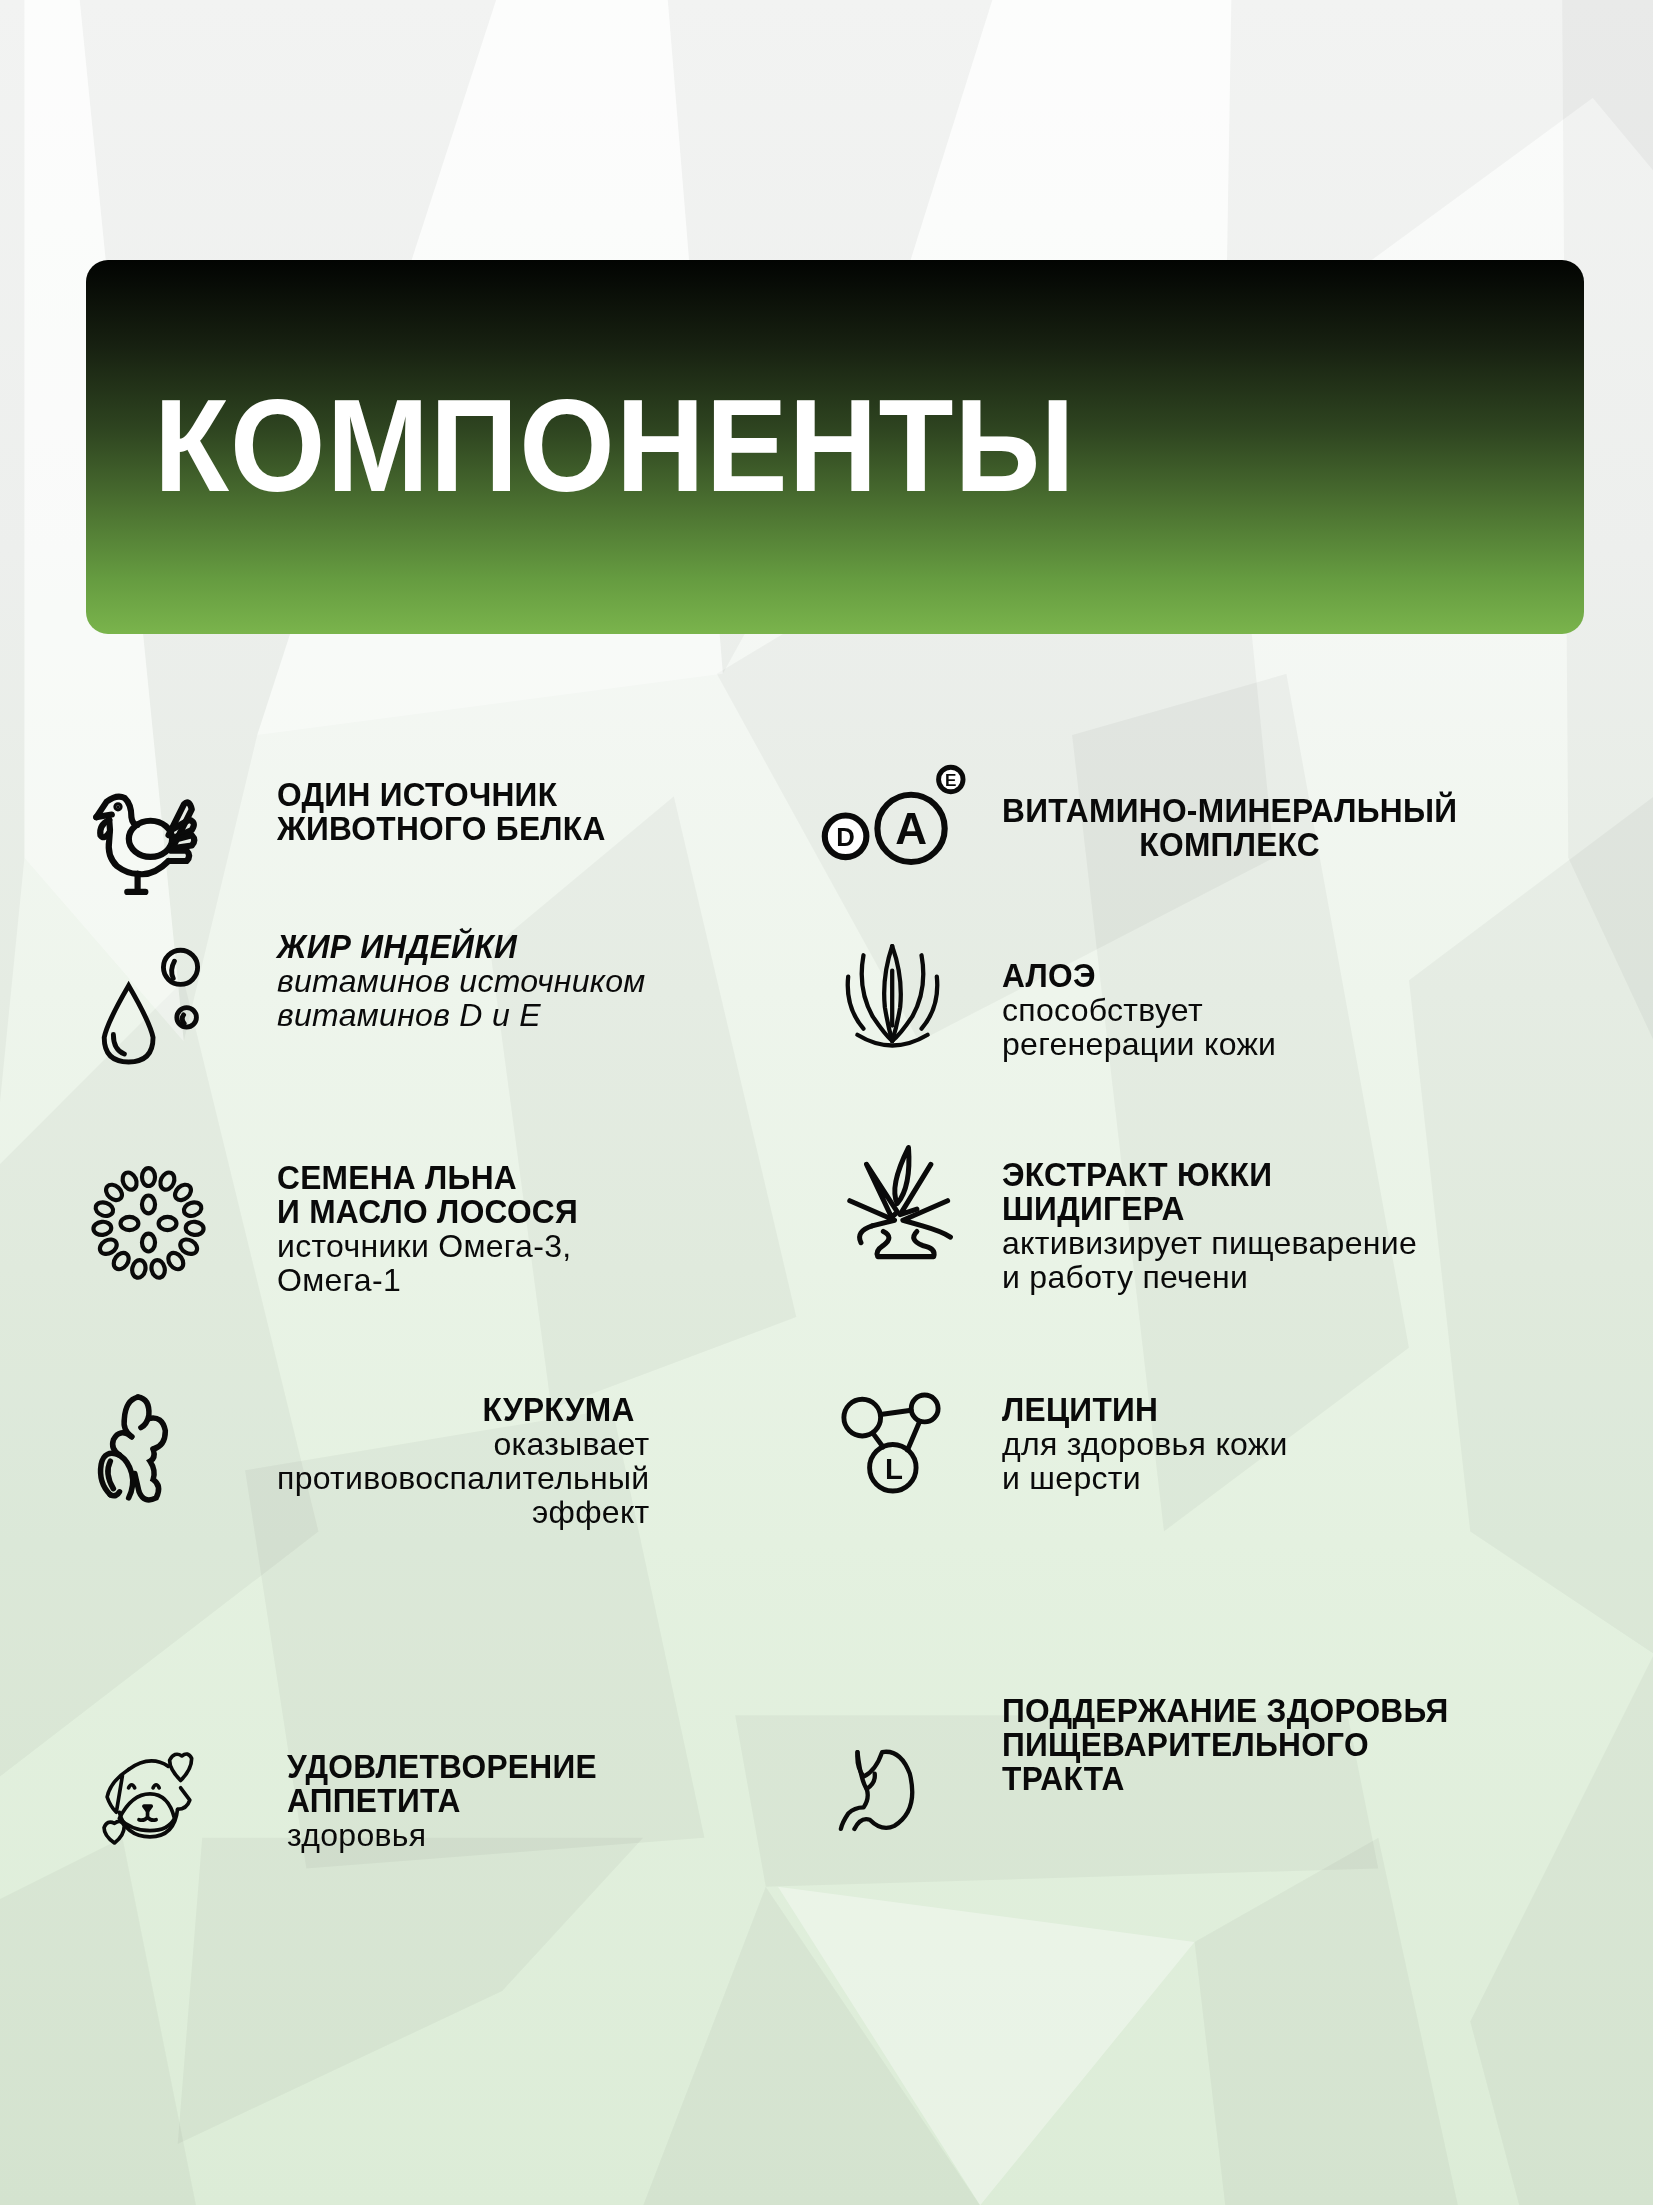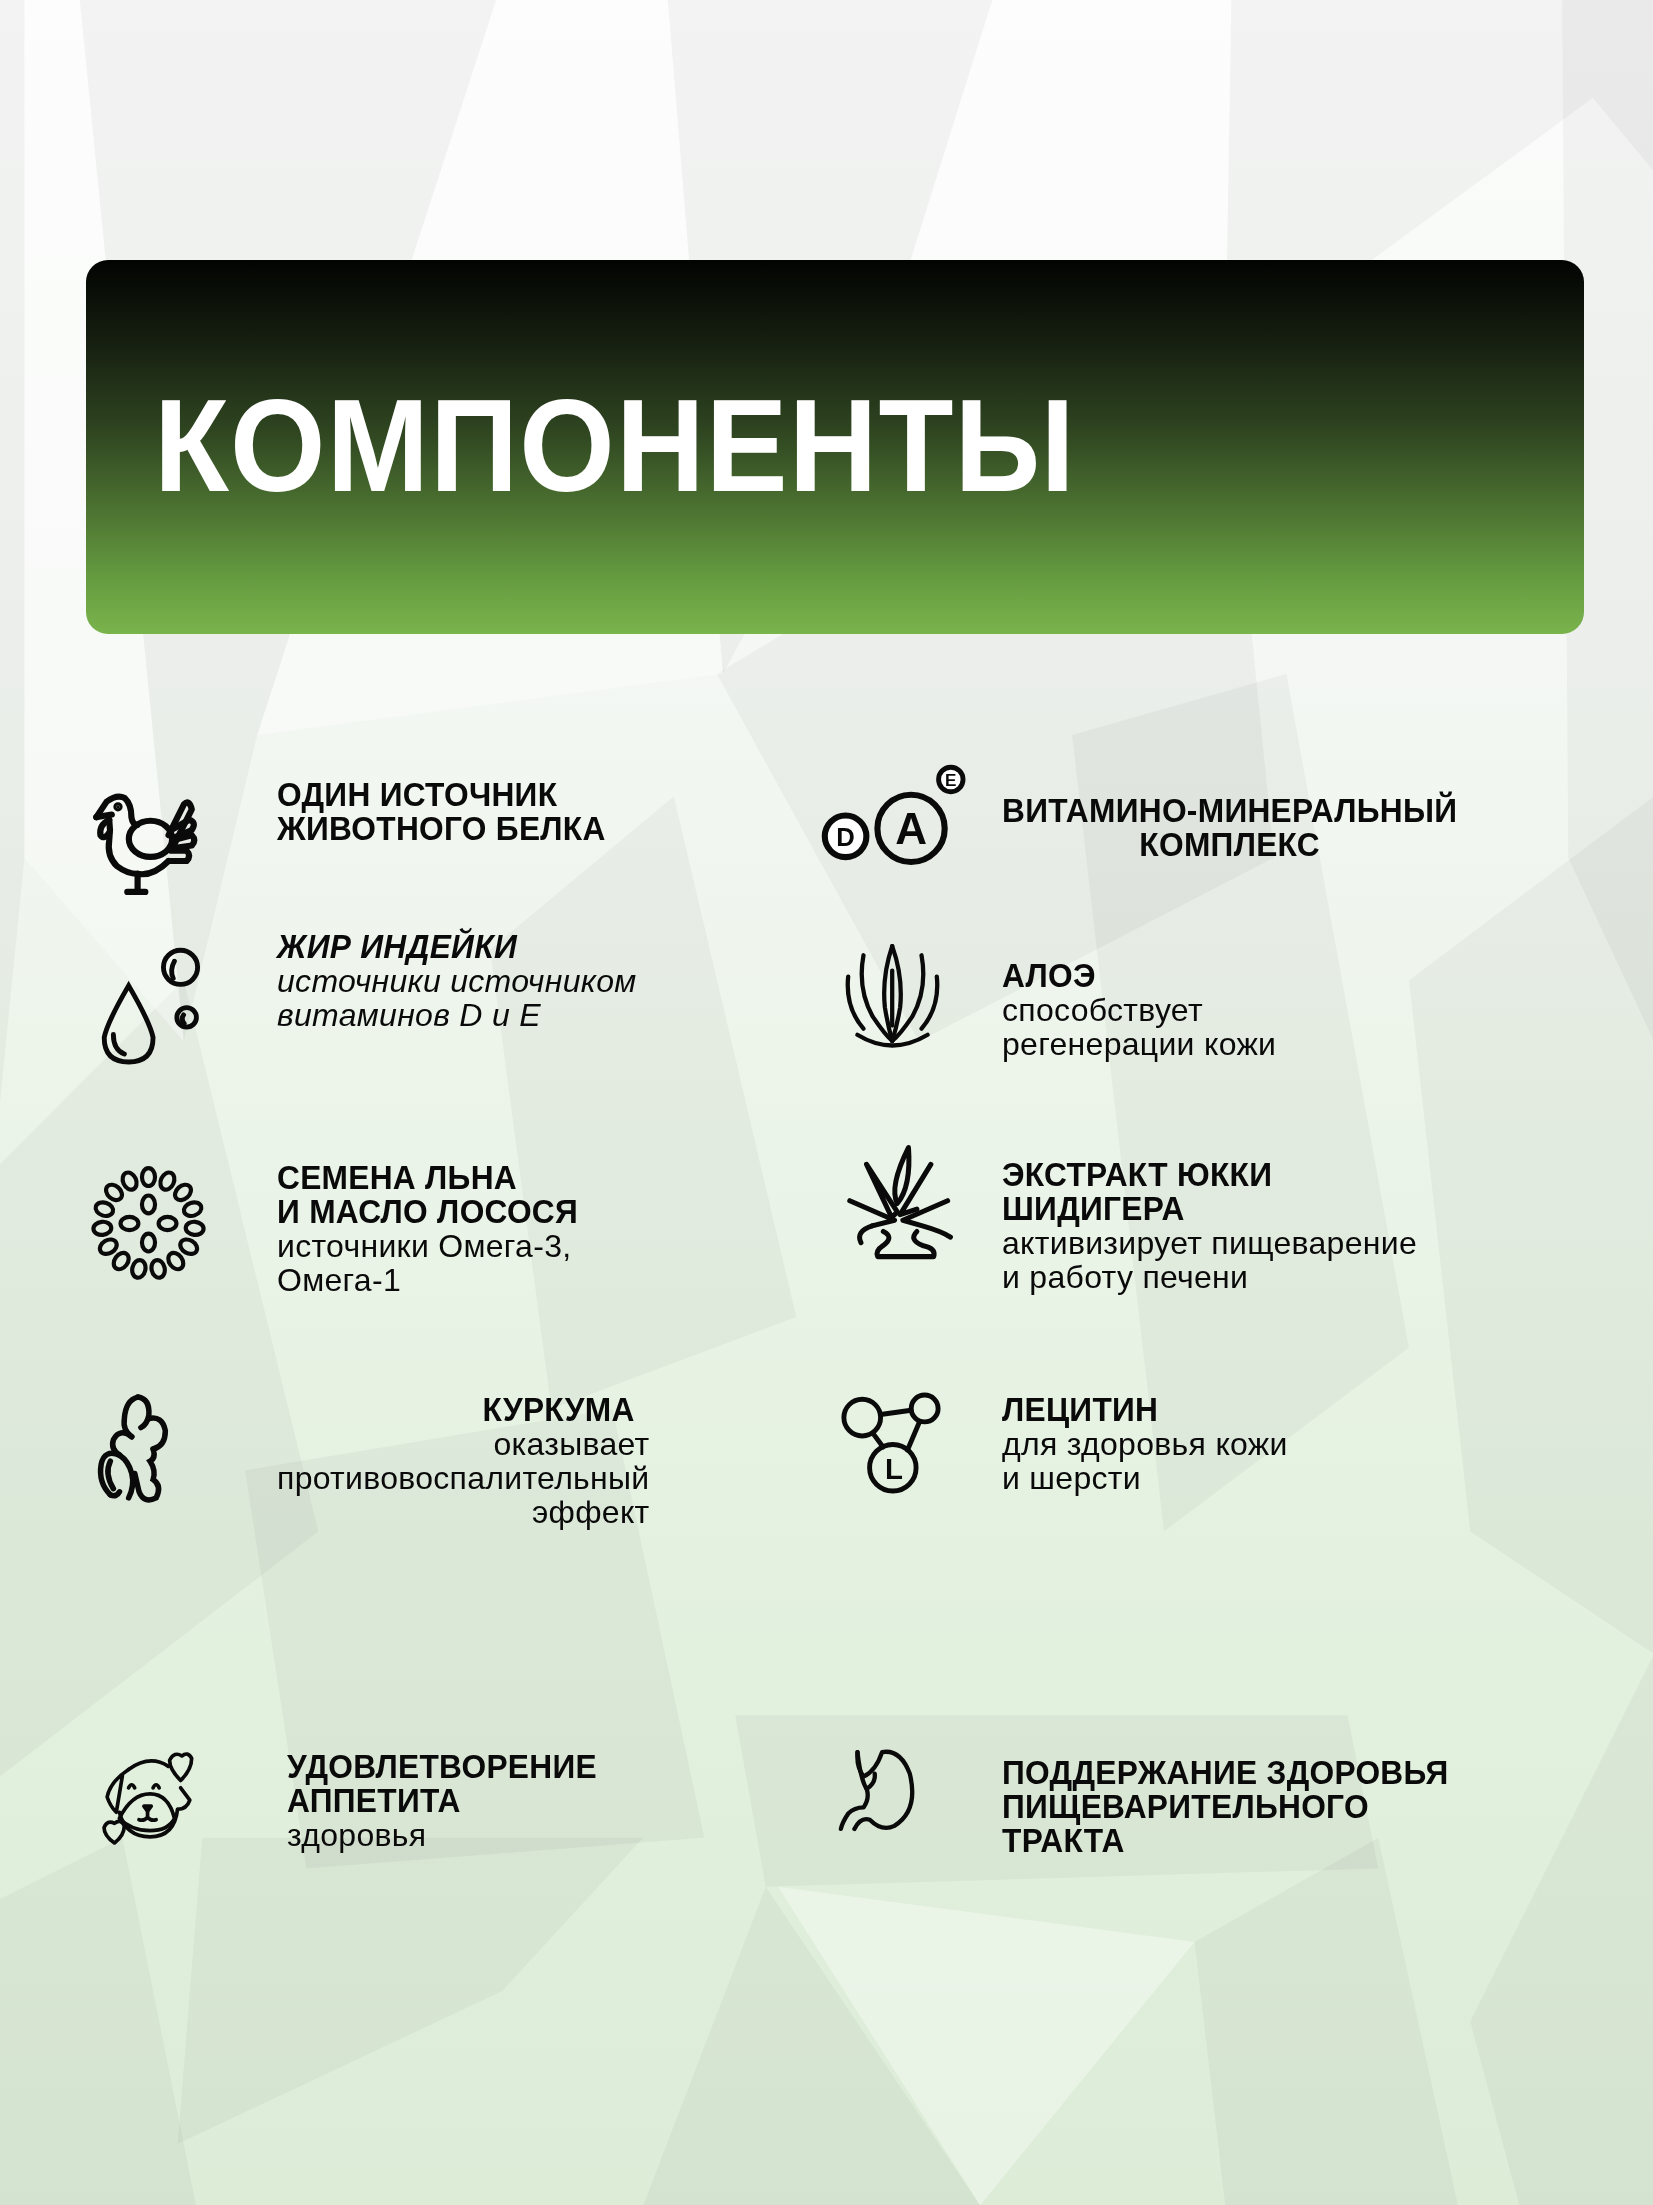--- a/index.html
+++ b/index.html
@@ -99,21 +99,21 @@
       <path d="M55 60 Q20 120 15 145 Q15 185 55 185 Q95 185 95 145 Q90 120 55 60 Z"></path>
       <path d="M30 140 Q30 165 48 172"></path>
       <circle cx="140" cy="30" r="28"></circle>
       <path d="M130 20 Q122 35 128 48"></path>
       <circle cx="150" cy="112" r="16"></circle>
       <path d="M145 108 Q140 115 146 122"></path>
     </svg>
   </div>
   <div class="text" style="left:277px; top:930px;font-style:italic;">
     <span class="title-line">ЖИР ИНДЕЙКИ</span>
-    <span class="desc-line">источники источником</span>
+    <span class="desc-line">витаминов источником</span>
     <span class="desc-line">витаминов D и E</span>
   </div>
 </div>
 
 <div class="item">
   <div class="icon" style="left:89px; top:1164px; width:119px; height:119px;">
     <svg viewBox="0 0 200 200" fill="none" stroke="#0a0a0a" stroke-width="7">
       <g id="seedring">
         <ellipse cx="100" cy="22" rx="11" ry="15"></ellipse>
         <ellipse cx="100" cy="22" rx="11" ry="15" transform="rotate(24 100 100)"></ellipse>
@@ -267,19 +267,19 @@
 </div>
 
 <div class="item">
   <div class="icon" style="left:839px; top:1749px; width:80px; height:83px;">
     <svg viewBox="0 0 130 135" fill="none" stroke="#0a0a0a" stroke-width="7" stroke-linecap="round" stroke-linejoin="round">
       <path d="M30 5 Q28 30 40 45 Q60 35 70 5 Q100 0 115 40 Q130 100 90 125 Q70 135 50 115 Q35 110 25 130"></path>
       <path d="M30 5 Q35 50 45 65 Q50 80 40 95 Q25 95 15 105 Q5 120 3 130"></path>
       <path d="M45 65 Q60 55 58 40"></path>
     </svg>
   </div>
-  <div class="text" style="left:1002px; top:1756px;">
+  <div class="text" style="left:1002px; top:1694px;">
     <span class="title-line">ПОДДЕРЖАНИЕ ЗДОРОВЬЯ</span>
     <span class="title-line">ПИЩЕВАРИТЕЛЬНОГО</span>
     <span class="title-line">ТРАКТА</span>
   </div>
 </div>
 
 
 </body></html>

